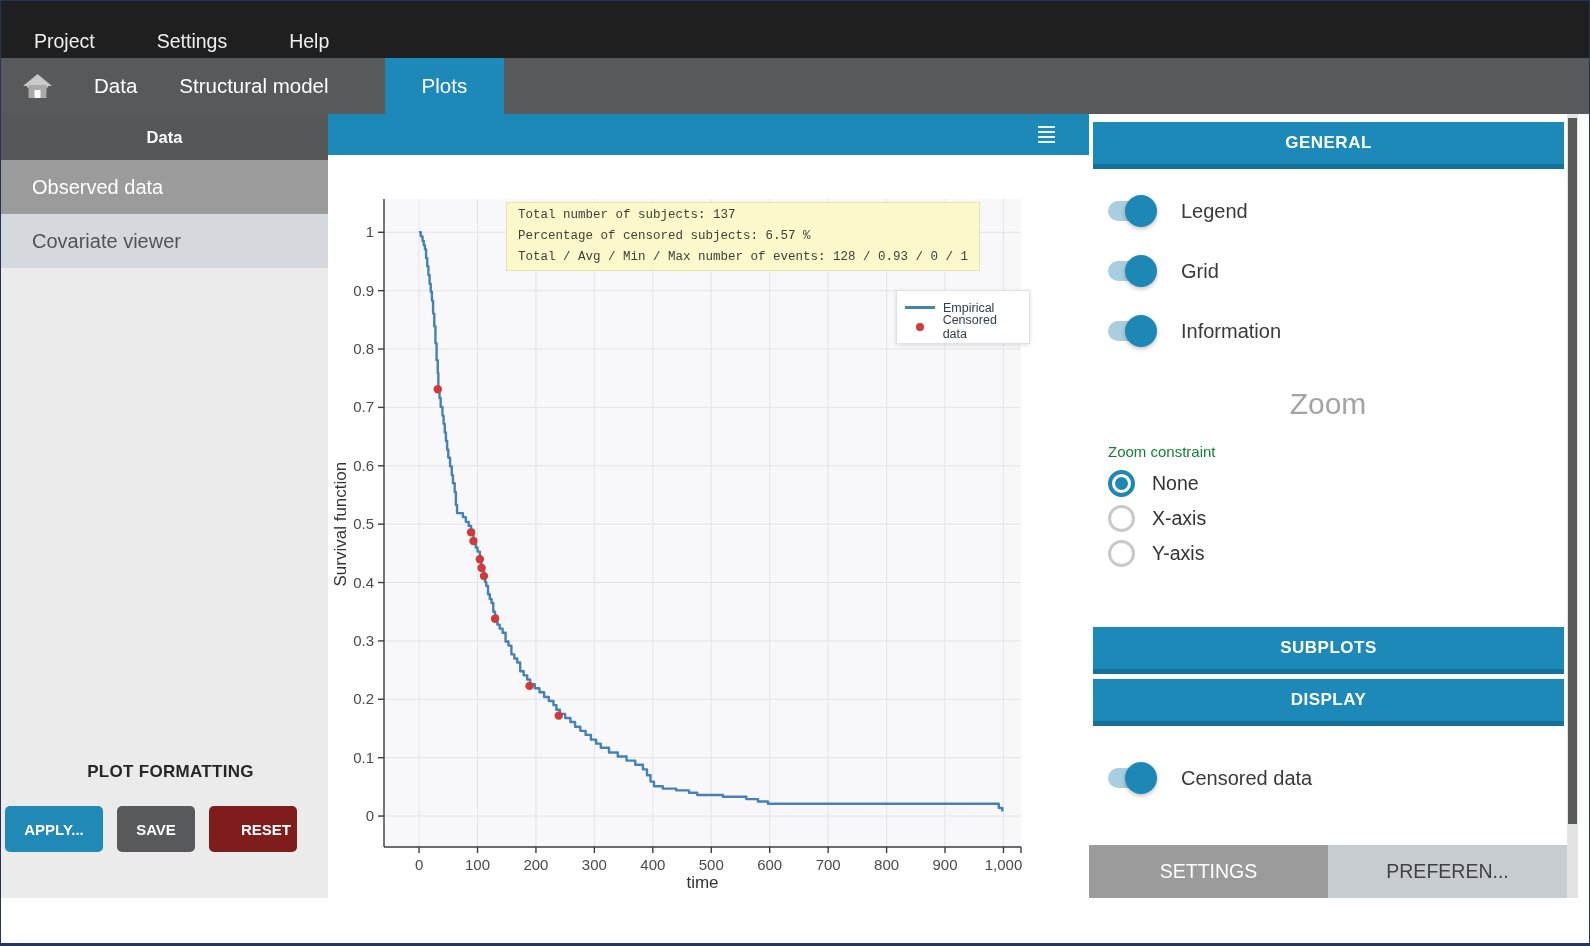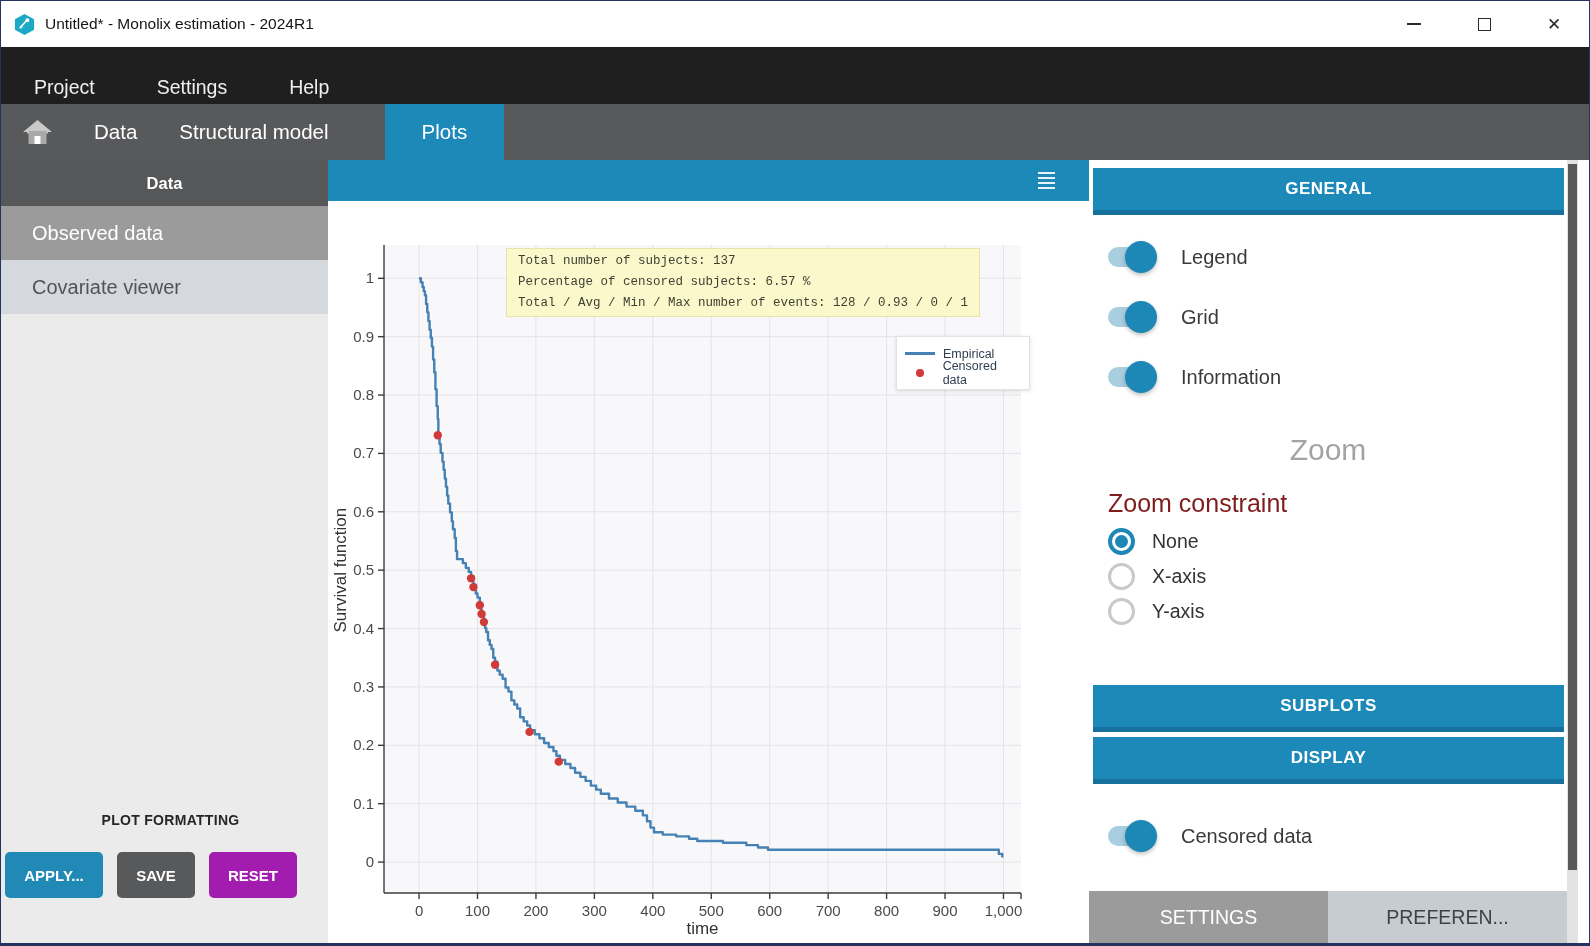--- a/index.html
+++ b/index.html
@@ -31,28 +31,28 @@
   .content{ display:flex; height:784px; }
 
   
   .sidebar{ width:327px; background:#ebebeb; display:flex; flex-direction:column; }
   .side-header{ height:46px; background:#565759; color:#fff; font-weight:bold; font-size:16.5px;
                 display:flex; align-items:center; justify-content:center; }
   .side-item{ height:54px; display:flex; align-items:center; padding-left:31px; font-size:20px; cursor:pointer; }
   .side-item.selected{ background:#9b9b9b; color:#fff; }
   .side-item.normal{ background:#d5d9dd; color:#4f5458; }
   .fmt{ margin-top:auto; padding-bottom:46px; }
-  .fmt-title{ text-align:center; font-weight:bold; font-size:14px; color:#262626;
+  .fmt-title{ text-align:center; font-weight:bold; font-size:17px; color:#262626;
               letter-spacing:.3px; margin-bottom:24px;padding-left:12px; }
   .fmt-buttons{ display:flex; padding:0 4px; gap:14px; }
   .fmt-btn{ height:46px; border:none; border-radius:5px; color:#fff; font-weight:bold;
             font-size:15px; font-family:inherit; cursor:pointer; }
   .btn-apply{ width:98px; background:#2089b5; }
   .btn-save{ width:78px; background:#58595b; }
-  .btn-reset{ width:88px; background:#a21caf; }
+  .btn-reset{ width:88px; background:#7f1d1d;text-align:right; }
 
   
   .main{ width:761px; background:#fff; display:flex; flex-direction:column; }
   .chart-header{ height:45px; background:#1c89b8; display:flex; align-items:center;
                  justify-content:flex-end; padding-right:34px; }
   .burger{ display:flex; flex-direction:column; gap:2.5px; cursor:pointer; }
   .burger div{ width:17px; height:2.5px; background:#eaf3f8; }
   .chart-body{ position:relative; flex:1; }
   .info-tip{ position:absolute; left:178px; top:47px; background:#fbf9cb; border:1px solid #e6e3ab;
              padding:2px 11px; font-family:"Liberation Mono","DejaVu Sans Mono",monospace;
@@ -73,21 +73,21 @@
   .bar-subplots{ margin-top:56px; }
   .bar-display{ margin-top:5px; }
   .toggle-row{ display:flex; align-items:center; height:60px; padding-left:19px; }
   .toggles{ margin-top:12px; }
   .toggle{ width:46px; height:20px; border-radius:10px; background:#a9cedf; position:relative;
            flex:0 0 auto; cursor:pointer; }
   .toggle .knob{ position:absolute; right:-3px; top:-6px; width:32px; height:32px; border-radius:50%;
                  background:#1d87b5; box-shadow:0 2px 4px rgba(0,0,0,.25); }
   .toggle-label{ margin-left:27px; font-size:20px; color:#3a3a3a; }
   .zoom-title{ text-align:center; font-size:30px; color:#a3a3a3; margin-top:26px; }
-  .zc-label{ padding-left:19px; font-size:25px; color:#7f1d1d; margin-top:22px; margin-bottom:6px; }
+  .zc-label{ padding-left:19px; font-size:15px; color:#15803d; margin-top:22px; margin-bottom:6px; }
   .radio-row{ display:flex; align-items:center; height:35px; padding-left:19px; cursor:pointer; }
   .radio{ width:27px; height:27px; border-radius:50%; border:4px solid #1d87b5; background:#fff;
           display:flex; align-items:center; justify-content:center; flex:0 0 auto; }
   .radio .dot{ width:13px; height:13px; border-radius:50%; background:#1d87b5; }
   .radio.off{ border:3px solid #c9c9c9; }
   .radio-label{ margin-left:17px; font-size:19.5px; color:#333; }
   .censored-row{ margin-top:22px; }
   .footer-tabs{ position:absolute; bottom:0; left:0; right:0; height:53px; display:flex; }
   .ftab{ flex:1; display:flex; align-items:center; justify-content:center; font-size:19.5px;
          color:#3f4346; background:#c7ccd1; cursor:pointer; }
@@ -95,40 +95,20 @@
 
   
   .scrollcol{ width:11px; background:#e3e3e3; position:relative; }
   .scroll-thumb{ position:absolute; top:4px; left:1px; width:9px; height:706px; background:#58595b; }
 </style>
 </head>
 <body>
 
 <div class="window">
 
-  <div class="titlebar">
-    <svg class="app-icon" viewBox="0 0 24 24">
-      <polygon points="12,1 22,6.5 22,17.5 12,23 2,17.5 2,6.5" fill="#1ba9c5"></polygon>
-      <path d="M7 16 L14 8" stroke="#ffffff" stroke-width="1.6" fill="none"></path>
-      <circle cx="15" cy="7.5" r="2" fill="#ffffff"></circle>
-      <circle cx="8.5" cy="14.5" r="1.4" fill="#e8f7fa"></circle>
-    </svg>
-    <span class="title-text">Untitled* - Monolix estimation - 2024R1</span>
-    <div class="win-btns">
-      <div class="win-btn">
-          <div class="glyph-min"></div>
-        </div>
-      <div class="win-btn">
-          <div class="glyph-max"></div>
-        </div>
-      <div class="win-btn">
-          <span class="glyph-close">✕</span>
-        </div>
-    </div>
-  </div>
 
   <div class="menubar">
     <span class="menu-item">Project</span>
     <span class="menu-item">Settings</span>
     <span class="menu-item">Help</span>
   </div>
 
   <div class="tabrow">
     <div class="home-slot">
       <svg width="29" height="25" viewBox="0 0 29 25">

